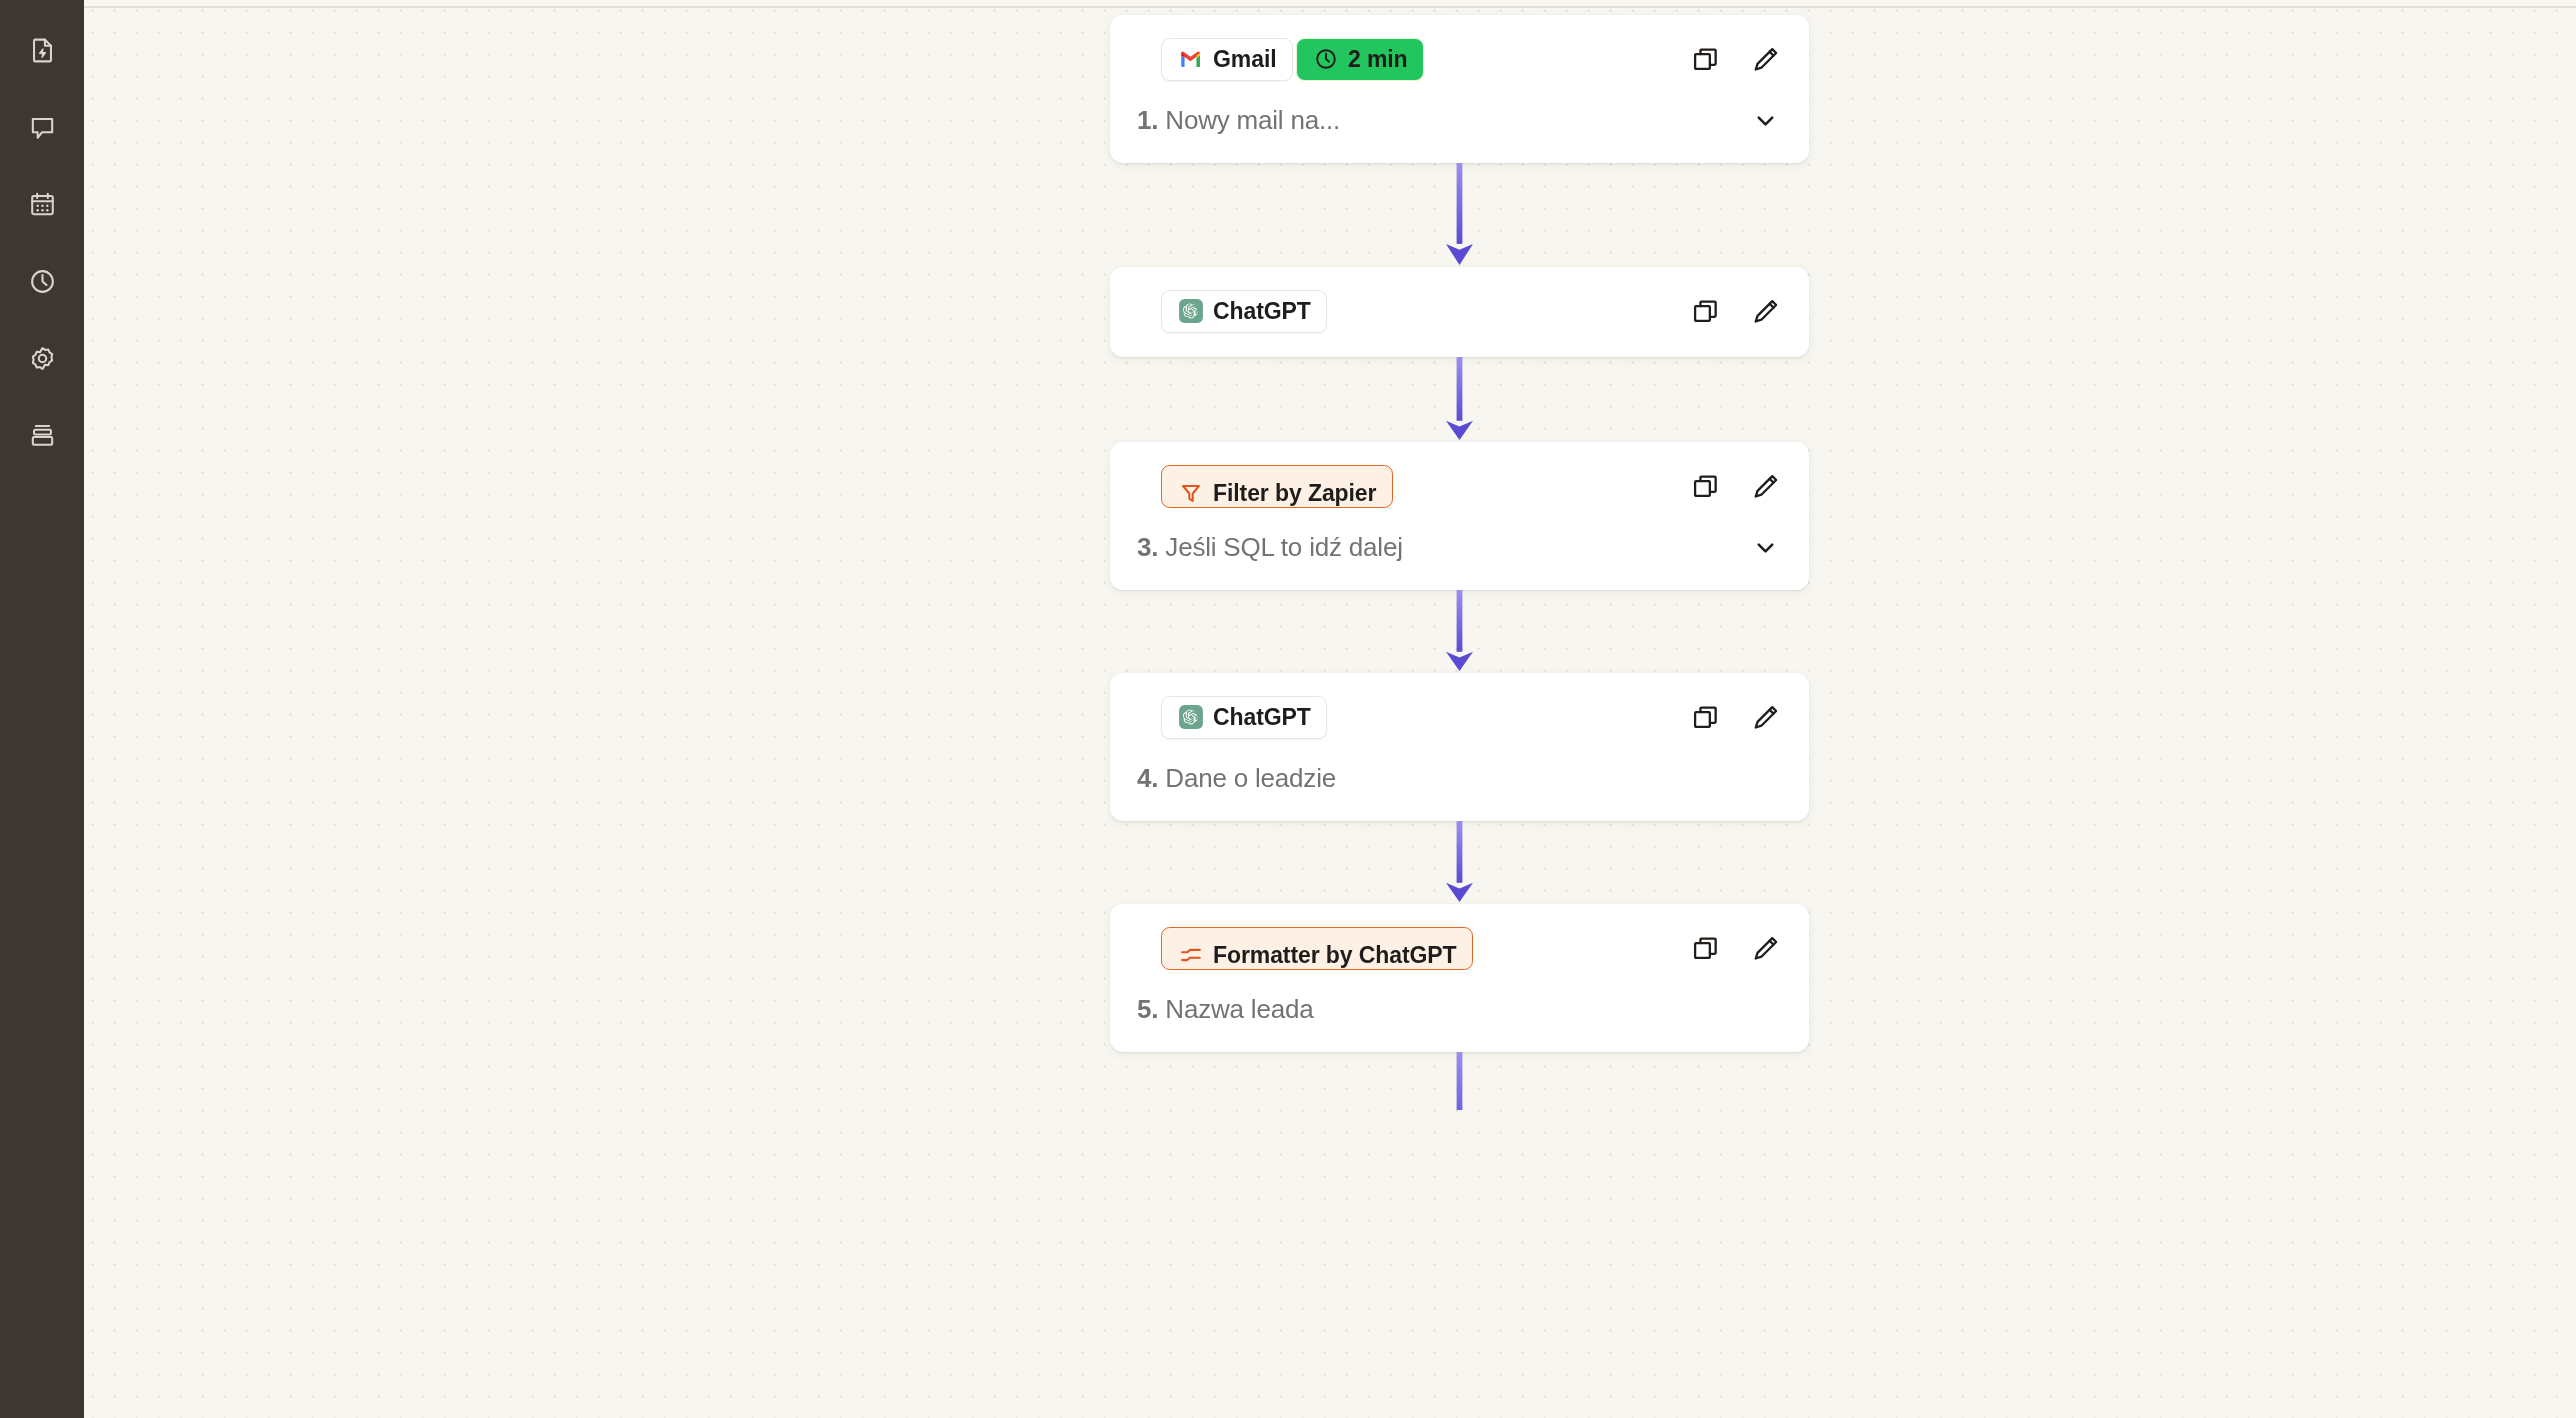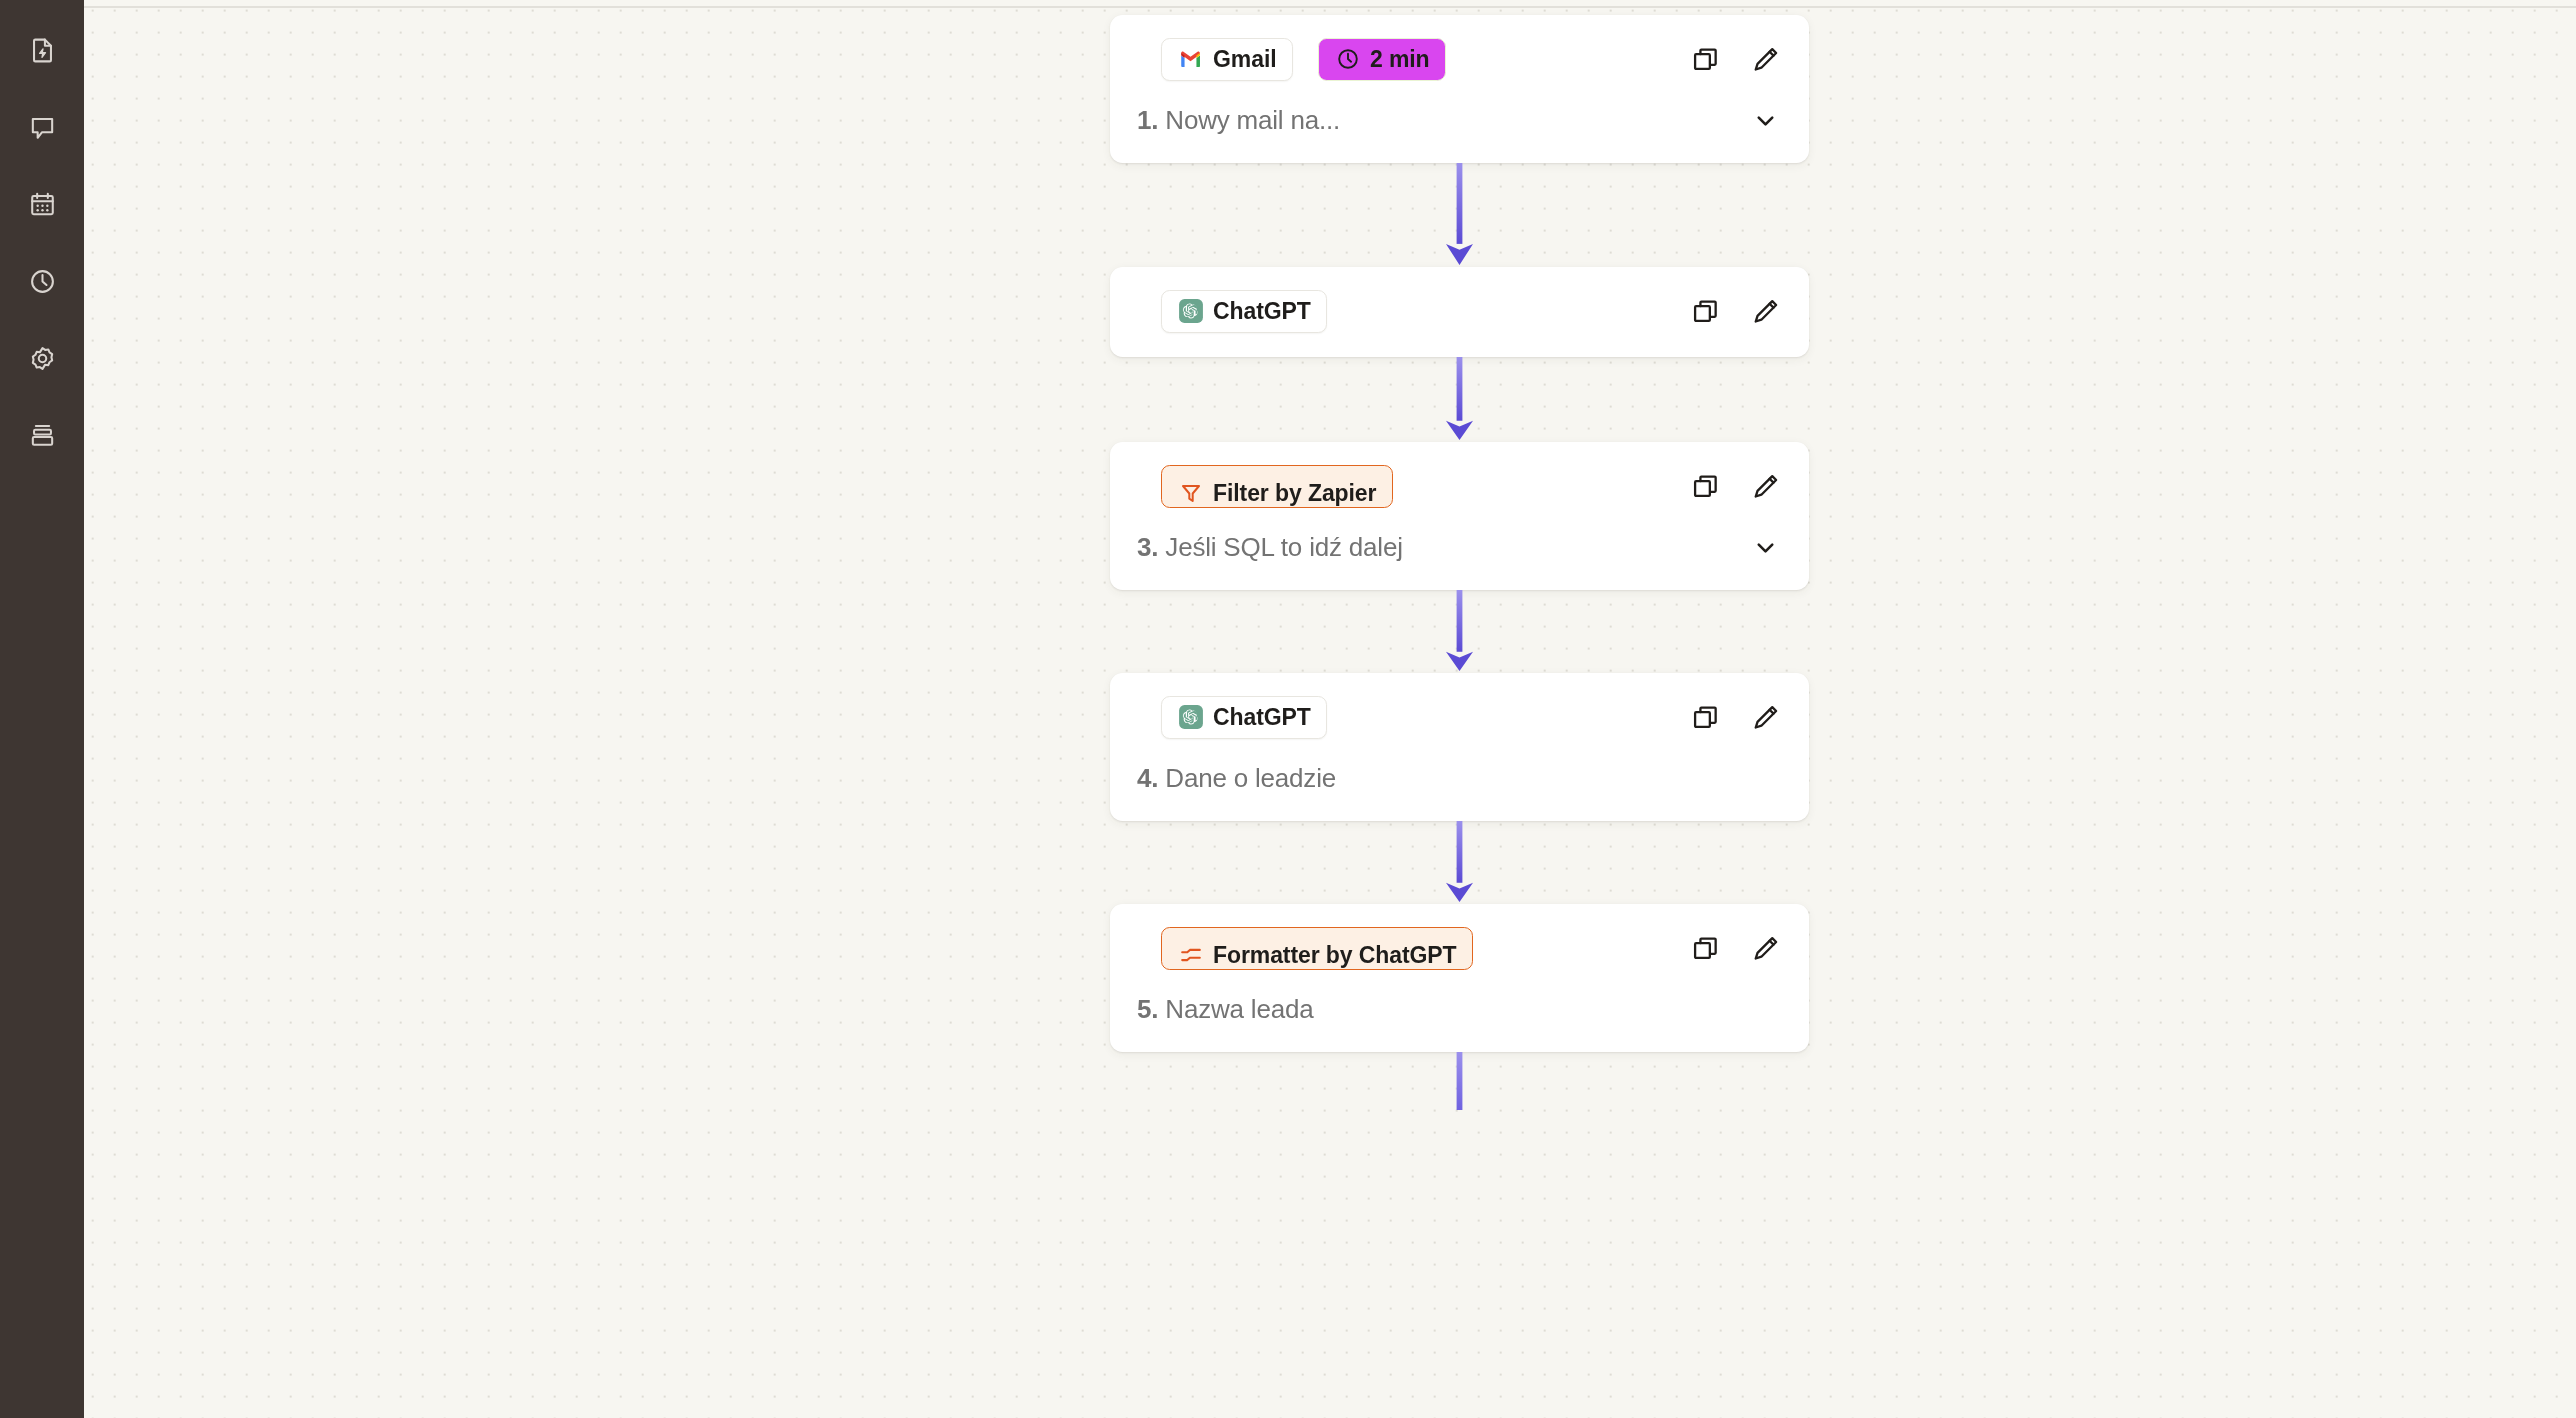--- a/index.html
+++ b/index.html
@@ -81,21 +81,21 @@
     padding: 21px 23px 23px 27px;
   }
   .card-top {
     display: flex;
     align-items: center;
     height: 46px;
   }
   .badges {
     display: flex;
     align-items: center;
-    gap: 25px;
+    gap: 3px;
     padding-left: 24px;
   }
   .badge {
     display: inline-flex;
     align-items: center;
     gap: 8.7px;
     height: 43px;
     padding: 0 15.4px;
     border-radius: 8.7px;
     font-size: 23px;
@@ -104,21 +104,21 @@
     letter-spacing: -0.1px;
     white-space: nowrap;
     cursor: pointer;
   }
   .badge-app {
     background: #ffffff;
     border: 1.4px solid #e8e6e0;
     box-shadow: 0 1px 1.4px rgba(60,50,40,.05);
   }
   .badge-time {
-    background: #d946ef;
+    background: #22c55e;
     border: 1.4px solid #eaf4d3;
     justify-content: space-between;
   }
   .badge-zapier {
     background: #fdf0e4;
     border: 1.7px solid #e1661f;
     align-items: flex-end;
   }
   .badge .glyph {
     display: inline-flex;

